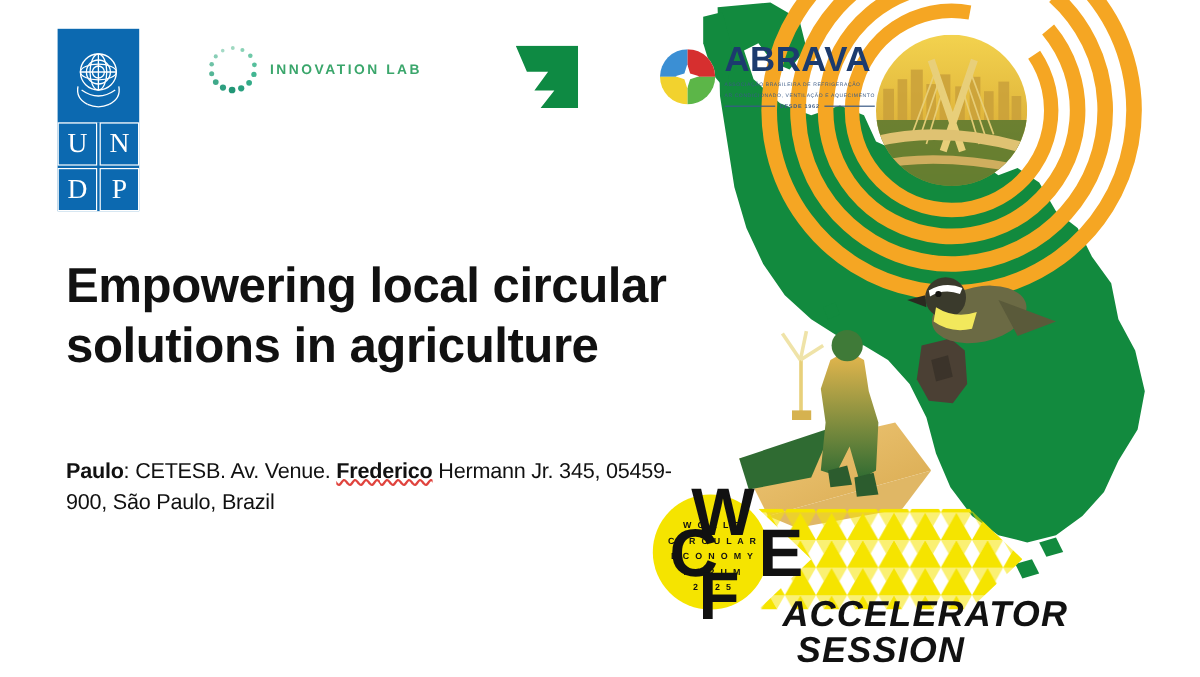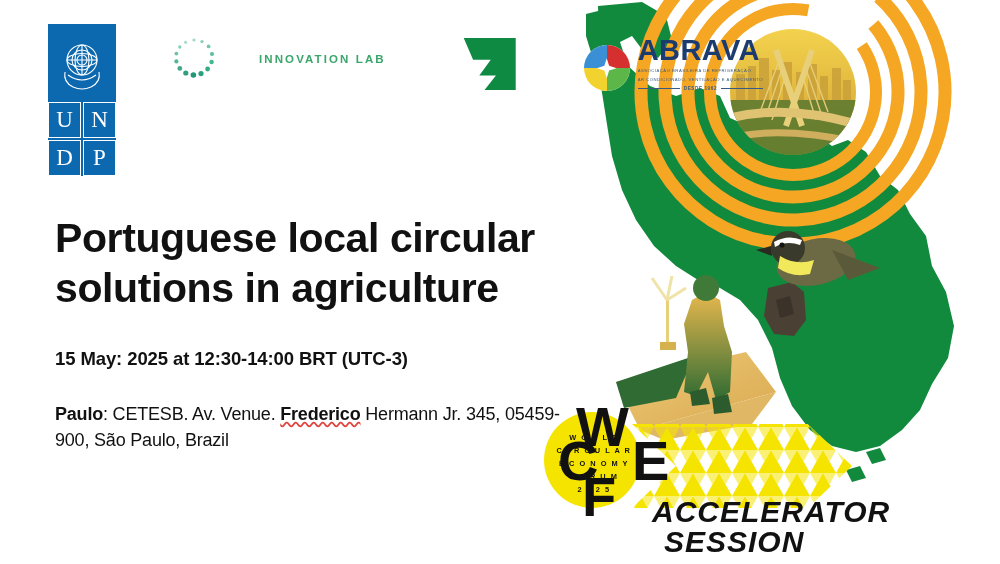--- a/index.html
+++ b/index.html
@@ -12,35 +12,35 @@
   
   .undp{width:68px;}
   .undp-emblem{width:68px;height:78px;background:#0c69b0;display:flex;align-items:center;justify-content:center;}
   .undp-grid{width:68px;height:74px;background:#0c69b0;display:grid;grid-template-columns:1fr 1fr;grid-template-rows:1fr 1fr;gap:2px;padding:0;box-sizing:border-box;}
   .undp-cell{display:flex;align-items:center;justify-content:center;color:#fff;font-size:23px;font-weight:400;font-family:"Liberation Serif",serif;border:1.5px solid #fff;box-sizing:border-box;}
 
   
   .cil{margin-left:56px;margin-top:12px;display:flex;align-items:center;gap:9px;}
   .cil-text{line-height:1;}
   .cil-t1{font-size:21px;font-weight:bold;letter-spacing:1.2px;color:#1b6f8c;}
-  .cil-t2{font-size:11.5px;font-weight:bold;letter-spacing:2.1px;color:#3aa66b;margin-top:3px;margin-left:34px;}
+  .cil-t2{font-size:11.5px;font-weight:bold;letter-spacing:2.1px;color:#3aa66b;margin-top:3px;}
 
   
   .cetesb{margin-left:26px;margin-top:4px;text-align:center;}
   .cetesb-name{font-size:17px;font-weight:bold;letter-spacing:1.2px;color:#1a1a1a;margin-top:4px;}
 
   
   .embrapa{margin-left:26px;margin-top:14px;position:relative;width:140px;height:52px;}
   .embrapa-word{position:absolute;left:0;top:6px;font-size:30px;font-style:italic;font-weight:bold;color:#2b4a9b;letter-spacing:-0.6px;z-index:3;}
   .embrapa-word .grn{color:#ffffff;}
   .embrapa-leaf{position:absolute;left:52px;top:0;width:52px;height:52px;background:#0e8a43;z-index:2;
     clip-path:polygon(0% 0%,100% 0%,100% 100%,40% 100%,62% 72%,30% 72%,52% 42%,18% 42%);}
 
   
-  .abrava{margin-left:32px;margin-top:12px;display:flex;align-items:flex-end;gap:8px;}
+  .abrava{margin-left:32px;margin-top:12px;display:flex;align-items:center;gap:8px;}
   .abrava-mark{width:46px;height:46px;border-radius:50%;position:relative;overflow:hidden;background:#fff;}
   .q{position:absolute;width:50%;height:50%;}
   .q1{left:0;top:0;background:#3b8fd4;}
   .q2{right:0;top:0;background:#d62f2f;}
   .q3{left:0;bottom:0;background:#f2d22e;}
   .q4{right:0;bottom:0;background:#5cb648;}
   .abrava-swirl{position:absolute;left:50%;top:50%;width:20px;height:20px;transform:translate(-50%,-50%);background:#fff;
     clip-path:polygon(50% 0%,62% 38%,100% 50%,62% 62%,50% 100%,38% 62%,0% 50%,38% 38%);}
   .abrava-txt{line-height:1;}
   .abrava-name{font-size:29px;font-weight:bold;color:#1c3b6e;letter-spacing:0.4px;}
@@ -245,24 +245,23 @@
         <div class="abrava-sub">AR CONDICIONADO, VENTILAÇÃO E AQUECIMENTO</div>
         <div class="abrava-since">
           <span class="ln"></span>
           <span class="yr">DESDE 1962</span>
           <span class="ln"></span>
         </div>
       </div>
     </div>
   </div>
 
-  <div class="headline">Portuguese local circular solutions in agriculture</div>
+  <div class="headline">Empowering local circular solutions in agriculture</div>
 
   <div class="details">
-    <div class="d-date">15 May: 2025 at 12:30-14:00 BRT (UTC-3)</div>
     <div class="d-venue"><b>Paulo</b><span>: CETESB. Av. Venue. </span><span class="spell">Frederico</span><span> Hermann Jr. 345, 05459-900, São Paulo, Brazil</span></div>
   </div>
 
   <div class="wcef">
     <svg width="400" height="156" viewBox="0 0 400 156" xmlns="http://www.w3.org/2000/svg">
       <defs>
         <pattern id="triPat" width="26" height="23" patternUnits="userSpaceOnUse">
           <polygon points="13,0 26,23 0,23" fill="#f5e400"></polygon>
           <polygon points="0,0 13,0 6.5,11.5" fill="#f5e400" opacity="0.55"></polygon>
           <polygon points="26,0 13,0 19.5,11.5" fill="#f5e400" opacity="0.55"></polygon>

